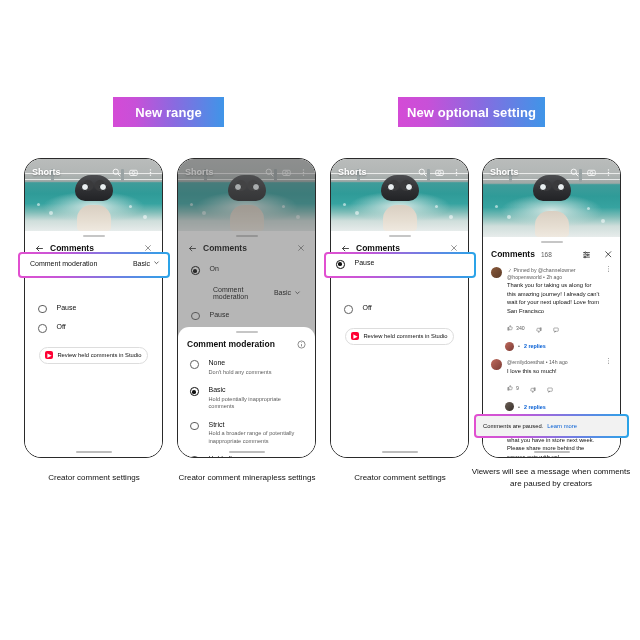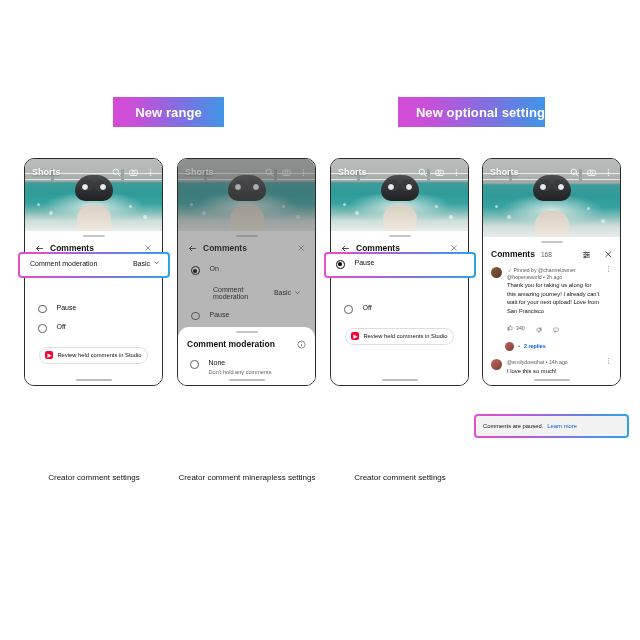--- a/index.html
+++ b/index.html
@@ -15,28 +15,28 @@
   .banner {
     position: absolute;
     height: 30px;
     display: flex; align-items: center; justify-content: center;
     background: linear-gradient(90deg, #d44bd6 0%, #c850d8 20%, #8a6ae0 55%, #3f95e8 100%);
     color: #ffffff;
     font-size: 13px; font-weight: bold;
     letter-spacing: .1px;
   }
   #banner-new-design { left: 113px; top: 97px; width: 111px; }
-  #banner-new-setting { left: 398px; top: 97px; width: 147px; justify-content: flex-end; }
+  #banner-new-setting { left: 398px; top: 97px; width: 147px; }
 
   
   .phone {
     position: absolute;
-    width: 139px; height: 228px;
+    width: 139px; height: 300px;
     border: 1.6px solid #2a2a2a;
-    border-radius: 10px;
+    border-radius: 17px;
     background: #ffffff;
     overflow: hidden;
   }
   #phone-1 { left: 24px;  top: 158px; }
   #phone-2 { left: 177px; top: 158px; }
   #phone-3 { left: 330px; top: 158px; }
   #phone-4 { left: 482px; top: 158px; }
 
   .phone-inner { position: relative; width: 100%; height: 100%; overflow: hidden; }
 
@@ -708,14 +708,15 @@
   <div class="hl" id="hl-4">
     <div class="hl-in" style="background:#f2f2f2; display:flex; align-items:center; padding:0 7px; gap:4px;">
       <span class="paused-text">Comments are paused.</span>
       <span class="paused-link">Learn more</span>
     </div>
   </div>
 
   <div class="caption" id="cap-1">Creator comment settings</div>
   <div class="caption" id="cap-2">Creator comment minerapless settings</div>
   <div class="caption" id="cap-3">Creator comment settings</div>
+  <div class="caption" id="cap-4">Viewers will see a message when comments are paused by creators</div>
 
 </div>
 
 </body></html>

